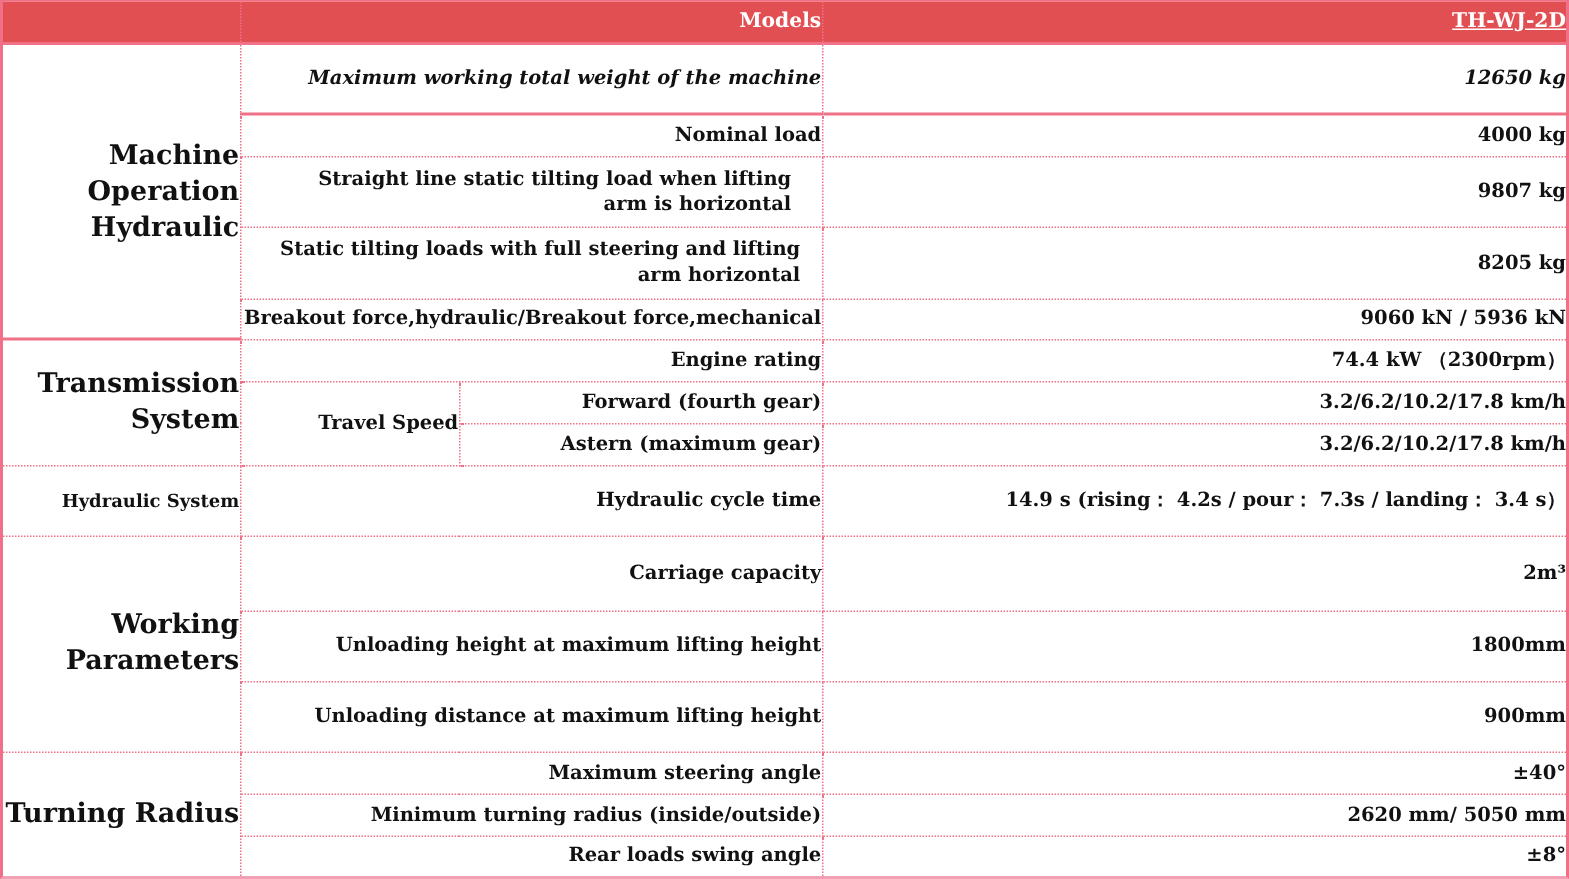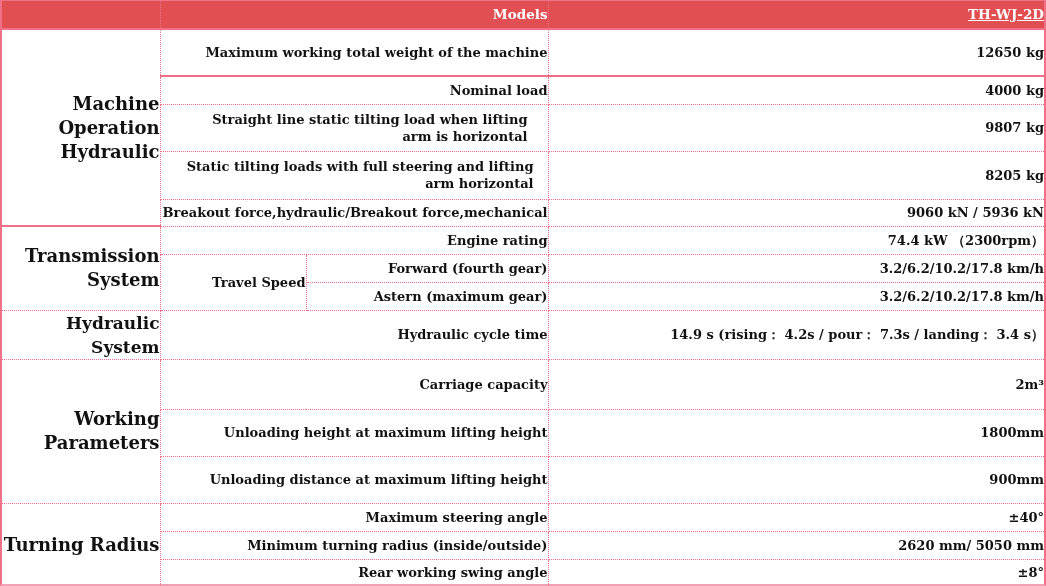--- a/index.html
+++ b/index.html
@@ -8,21 +8,21 @@
   .frame { position: absolute; left: 0; top: 0; width: 1046px; height: 586px; box-sizing: border-box;
            border-left: 2px solid #f07088; border-right: 2px solid #f07088; border-bottom: 2px solid #f2a0b4; border-top: 1px solid #f07088; }
   table { position: absolute; left: 2px; top: 1px; width: 1042px; border-collapse: collapse; table-layout: fixed; }
   td, th { padding: 0; text-align: right; vertical-align: middle; font-weight: bold;
            border: 1px dotted #f07088; font-size: 13px; line-height: 17px; }
   th { background: #e24f52; color: #ffffff; height: 27px; font-size: 13.5px; border-top: none; border-bottom: 2px solid #f07088; }
   th.first { border-left: none; }
   th.last { border-right: none; text-decoration: underline; }
   .cat { font-size: 18px; line-height: 24px; border-left: none; }
   .cat-solid-bottom { border-bottom: 2px solid #f07088; }
-  .solid-bottom { border-bottom: 2px solid #f07088; }
+  .solid-bottom { border-bottom: 2px solid #f07088; font-style: italic; }
   .val { border-right: none; }
   .r-bottom td { border-bottom: none; }
 </style>
 </head>
 <body>
 
 <div class="frame"></div>
 
 <table>
   <colgroup>
@@ -71,21 +71,21 @@
       <td rowspan="2">Travel Speed</td>
       <td>Forward (fourth gear)</td>
       <td class="val">3.2/6.2/10.2/17.8 km/h</td>
     </tr>
     <tr style="height:28px">
       <td>Astern (maximum gear)</td>
       <td class="val">3.2/6.2/10.2/17.8 km/h</td>
     </tr>
 
     <tr style="height:47px">
-      <td class="cat" style="font-size:17px">Hydraulic System</td>
+      <td class="cat" style="font-size:12px">Hydraulic System</td>
       <td colspan="2">Hydraulic cycle time</td>
       <td class="val">14.9 s (rising： 4.2s / pour： 7.3s / landing： 3.4 s）</td>
     </tr>
 
     <tr style="height:50px">
       <td rowspan="3" class="cat">Working Parameters</td>
       <td colspan="2">Carriage capacity</td>
       <td class="val">2m³</td>
     </tr>
     <tr style="height:47px">
@@ -100,17 +100,17 @@
     <tr style="height:28px">
       <td rowspan="3" class="cat" style="border-bottom:none">Turning Radius</td>
       <td colspan="2">Maximum steering angle</td>
       <td class="val">±40°</td>
     </tr>
     <tr style="height:28px">
       <td colspan="2">Minimum turning radius (inside/outside)</td>
       <td class="val">2620 mm/ 5050 mm</td>
     </tr>
     <tr style="height:27px" class="r-bottom">
-      <td colspan="2">Rear working swing angle</td>
+      <td colspan="2">Rear loads swing angle</td>
       <td class="val">±8°</td>
     </tr>
   </tbody>
 </table>
 
 </body></html>

